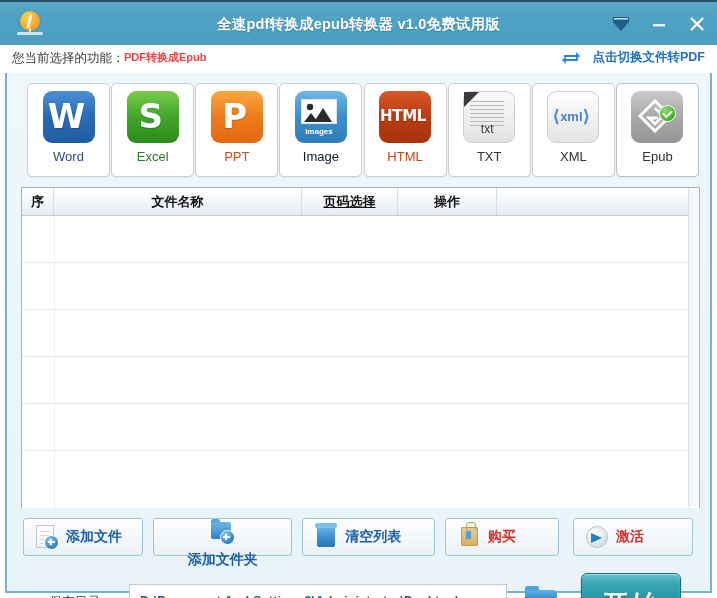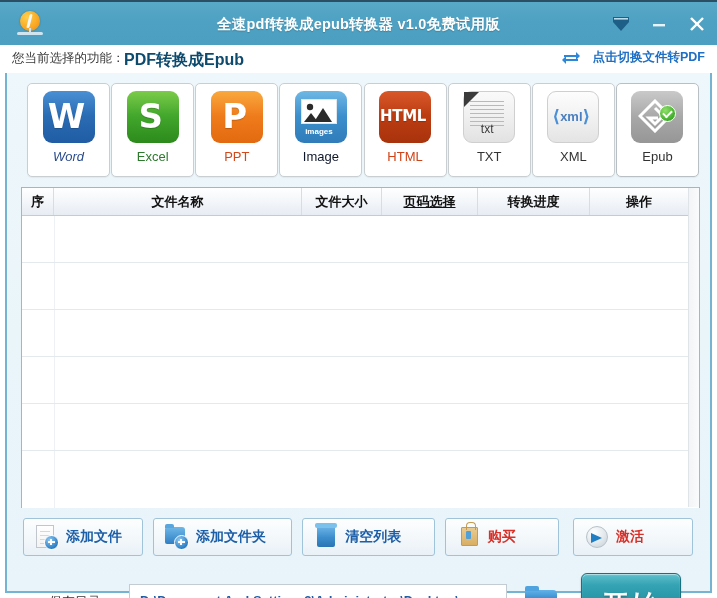--- a/index.html
+++ b/index.html
@@ -53,21 +53,21 @@
 
   
   .funcline{
     position:absolute;left:0;top:45px;width:717px;height:28px;
     background:#ffffff;
   }
   .funclabel{
     position:absolute;left:12px;top:5px;font-size:12.5px;color:#3a3a3a;
   }
   .funcvalue{
-    position:absolute;left:124px;top:5px;font-size:16px;color:#0c4a6e;font-weight:bold;
+    position:absolute;left:124px;top:5px;font-size:11px;color:#ef4444;font-weight:bold;
   }
   .switchlink{
     position:absolute;right:12px;top:4px;display:flex;align-items:center;gap:12px;
     color:#1f6fc4;font-size:12.5px;font-weight:bold;cursor:pointer;
   }
   .switchlink .swicon{width:20px;height:16px;}
 
   
   .panel{
     position:absolute;left:5px;top:73px;width:707px;height:520px;
@@ -86,21 +86,21 @@
     width:83px;height:94px;background:#ffffff;
     border:1px solid #c9ced2;border-radius:5px;
     box-sizing:border-box;
     display:flex;flex-direction:column;align-items:center;
     padding-top:6px;position:relative;cursor:pointer;
     box-shadow:0 1px 1px rgba(0,0,0,.05);
   }
   .tile.sel{border-color:#b9c0c5;}
   .tile .glyph{width:56px;height:56px;position:relative;}
   .tile .cap{margin-top:3px;font-size:13px;}
-  .cap-word{color:#2b4c8c;font-style:italic;}
+  .cap-word{color:#2b4c8c;}
   .cap-excel{color:#2d7a2d;}
   .cap-ppt{color:#d4491c;}
   .cap-image{color:#0f172a;}
   .cap-html{color:#cf4318;}
   .cap-txt{color:#333;}
   .cap-xml{color:#333;}
   .cap-epub{color:#333;}
 
   .sq{position:absolute;left:2px;top:1px;width:52px;height:52px;border-radius:9px;}
   .sq-word{background:linear-gradient(180deg,#4a8fd4 0%,#2a6cb4 48%,#1f5ca3 100%);}
@@ -204,21 +204,21 @@
     height:38px;background:linear-gradient(180deg,#fdfefe 0%,#f4f8fb 50%,#e9f1f7 100%);
     border:1px solid #9fc4da;border-radius:3px;box-sizing:border-box;
     display:flex;align-items:center;gap:6px;padding:0 10px;cursor:pointer;
     box-shadow:inset 0 1px 0 #ffffff;
   }
   .abtn .ic{width:26px;height:26px;position:relative;flex:0 0 26px;}
   .abtn .lb{font-size:14px;font-family:"Liberation Serif","DejaVu Serif",serif;font-weight:bold;}
   .lb-blue{color:#1c5fa8;}
   .lb-red{color:#d8312a;}
   .w-addfile{width:124px;}
-  .w-addfolder{width:144px;}
+  .w-addfolder{width:144px;flex-direction:column;}
   .w-clear{width:137px;}
   .w-buy{width:118px;}
   .w-act{width:124px;}
 
   .doc-ic{position:absolute;left:2px;top:1px;width:18px;height:23px;background:linear-gradient(180deg,#ffffff 0%,#f3f3f3 100%);border:1px solid #c0c6cb;box-sizing:border-box;}
   .doc-ic i{position:absolute;left:3px;right:3px;height:1px;background:#d4d8dc;}
   .folder-ic{position:absolute;left:1px;top:3px;width:20px;height:17px;border-radius:2px 3px 2px 2px;background:linear-gradient(180deg,#6fb7e8 0%,#2f7fc4 100%);}
   .folder-ic:before{content:"";position:absolute;left:0;top:-3px;width:9px;height:4px;border-radius:2px 2px 0 0;background:#59a6de;}
   .plus-b{position:absolute;right:1px;bottom:0;width:15px;height:15px;border-radius:50%;background:radial-gradient(circle at 35% 30%,#8cc9f2 0%,#2a7fc6 70%,#1a63a6 100%);border:1.5px solid #fff;box-sizing:border-box;}
   .plus-b:before,.plus-b:after{content:"";position:absolute;background:#fff;}
@@ -396,23 +396,21 @@
           <div class="checkbadge"></div>
         </div>
         <div class="cap cap-epub">Epub</div>
       </div>
     </div>
 
     <div class="tablewrap">
       <div class="thead">
         <div class="th c0">序</div>
         <div class="th c1">文件名称</div>
-        <div class="th c2">文件大小</div>
         <div class="th c3">页码选择</div>
-        <div class="th c4">转换进度</div>
         <div class="th c5">操作</div>
         <div class="th c6"></div>
       </div>
       <div class="tbody">
         <div class="colline" style="left:32px;"></div>
         <div class="rowline" style="top:46px;"></div>
         <div class="rowline" style="top:93px;"></div>
         <div class="rowline" style="top:140px;"></div>
         <div class="rowline" style="top:187px;"></div>
         <div class="rowline" style="top:234px;"></div>

